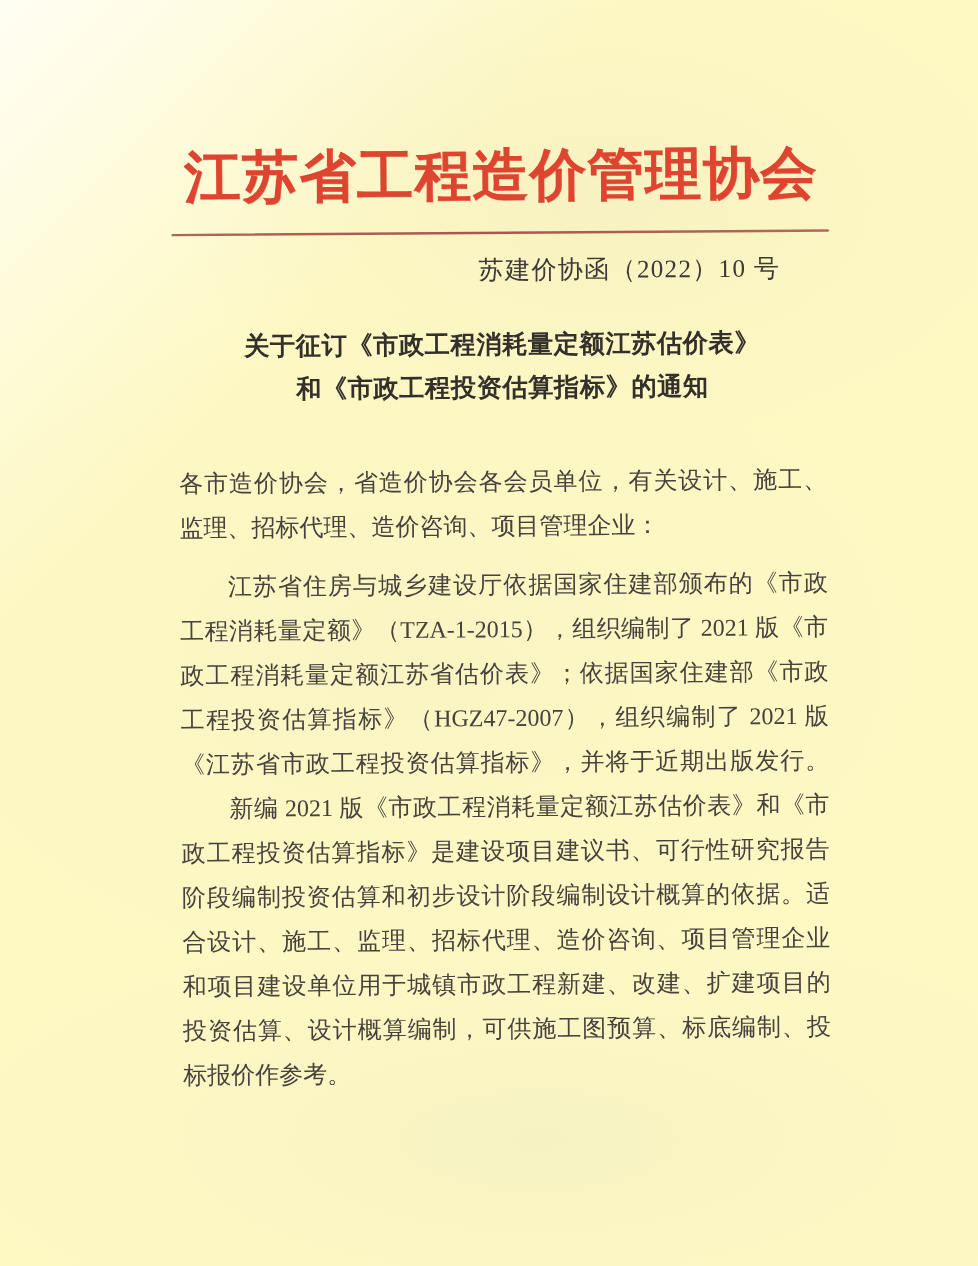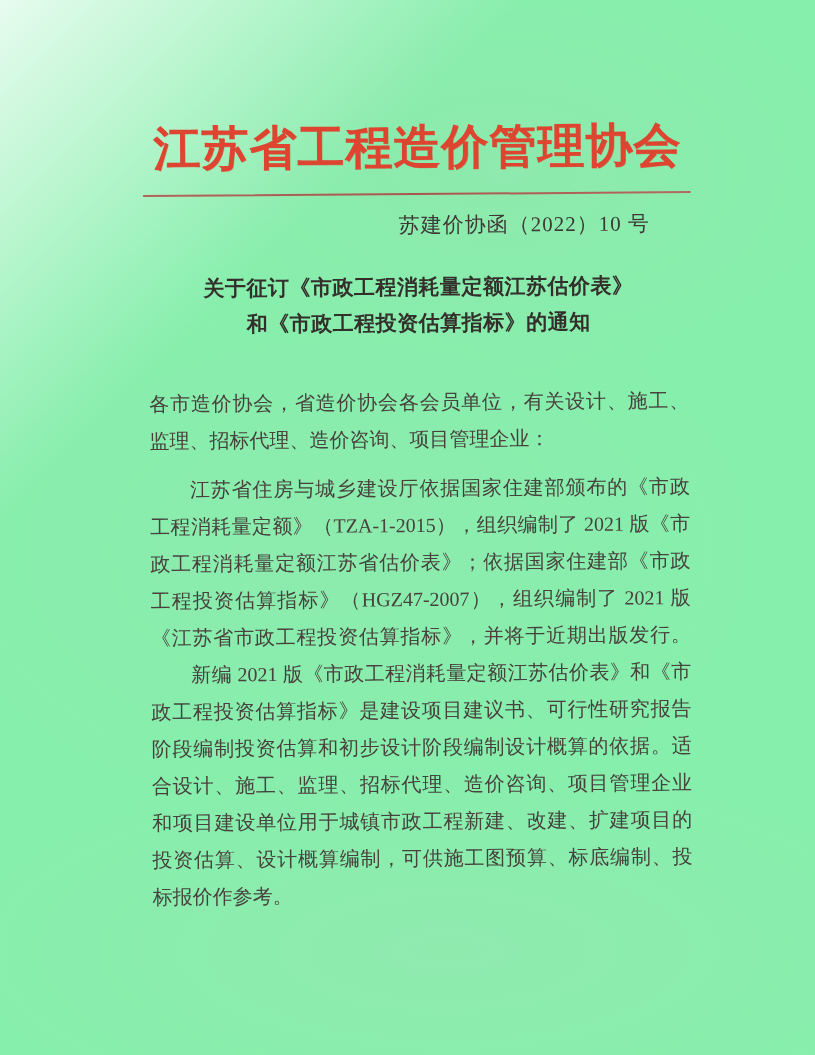--- a/index.html
+++ b/index.html
@@ -10,21 +10,21 @@
     width: 815px;
     height: 1055px;
     overflow: hidden;
     background: #fdfcfb;
     font-family: "Liberation Serif", "DejaVu Serif", serif;
   }
   .page {
     position: relative;
     width: 815px;
     height: 1055px;
-    background: #86efac;
+    background: #fef9c3;
   }
   
   .page::before {
     content: "";
     position: absolute;
     inset: 0;
     pointer-events: none;
     background:
       radial-gradient(ellipse 520px 300px at 62% 16%, rgba(198,191,182,0.12), rgba(198,191,182,0) 70%),
       radial-gradient(ellipse 640px 420px at 42% 52%, rgba(202,196,188,0.09), rgba(202,196,188,0) 72%),

